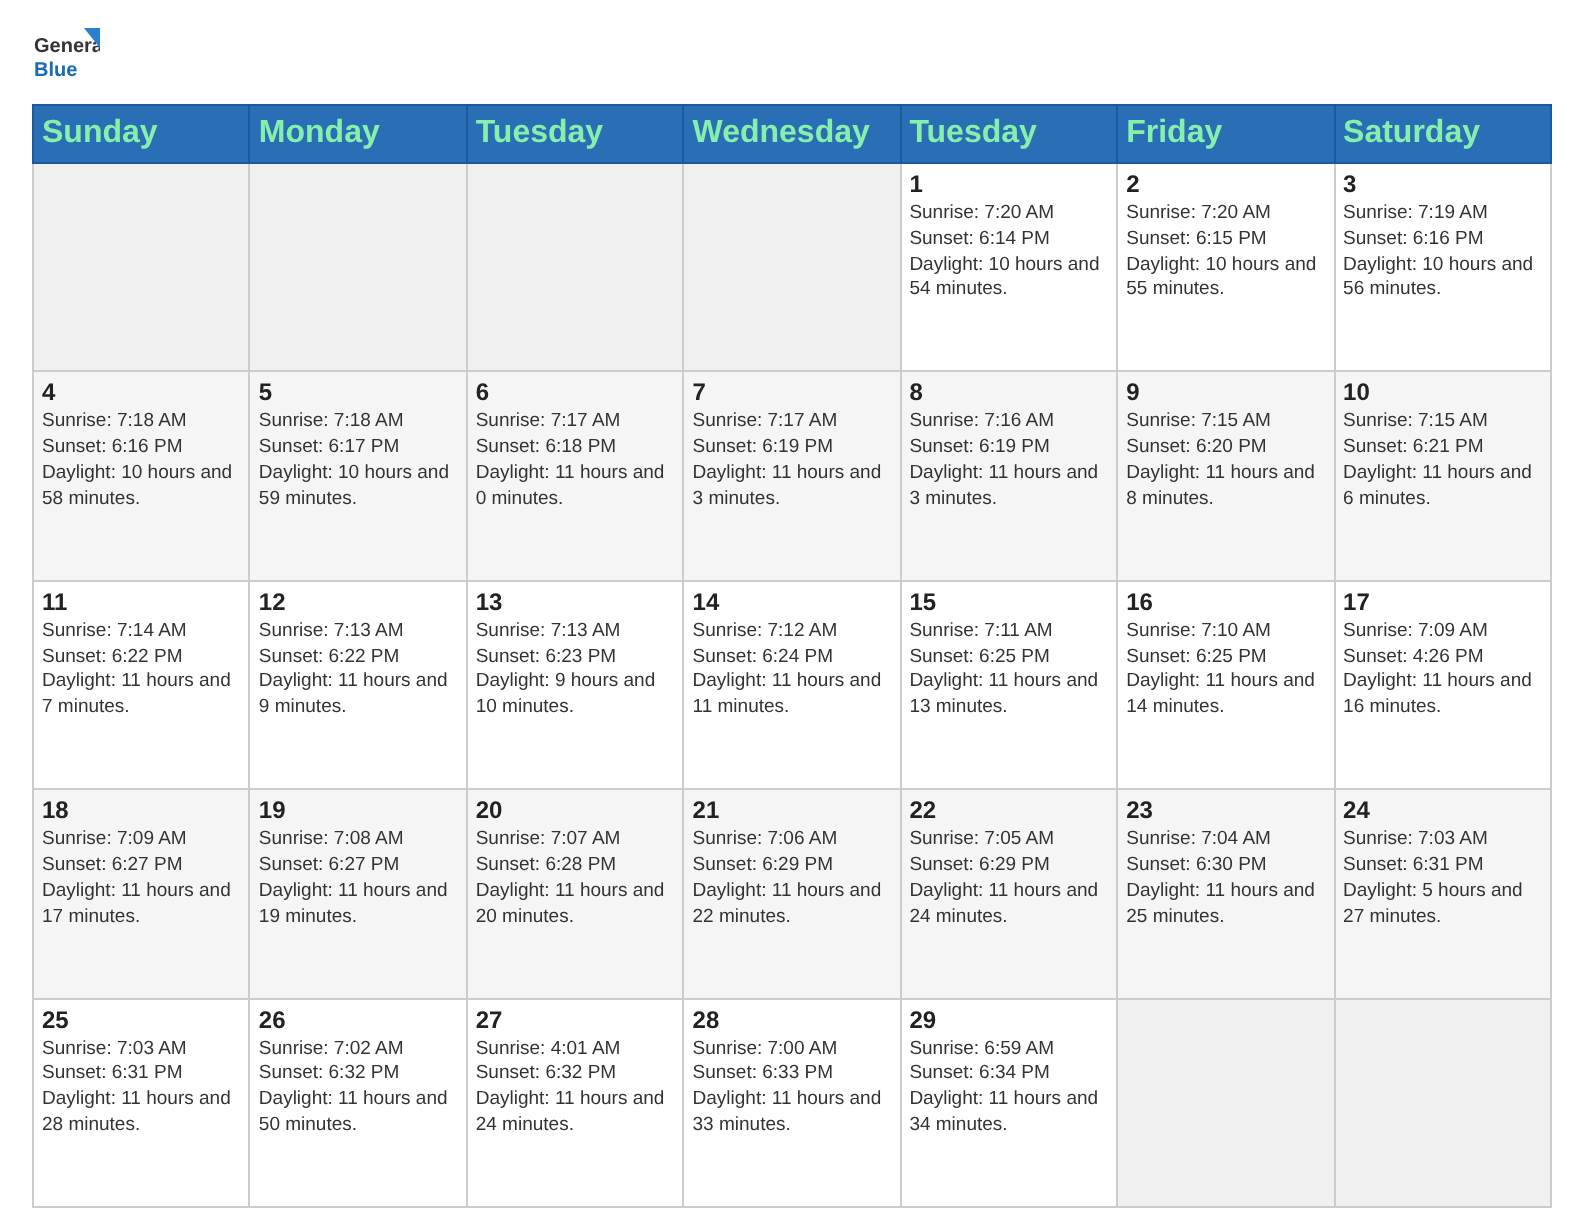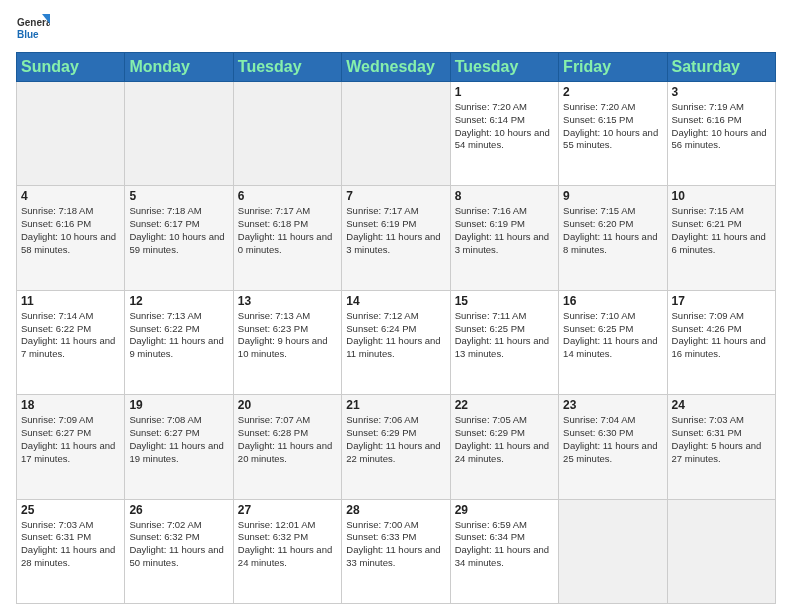--- a/index.html
+++ b/index.html
@@ -227,21 +227,21 @@
           <td>
             <div class="day-num">25</div>
             <div class="day-info"><span>Sunrise: 7:03 AM</span><br><span>Sunset: 6:31 PM</span><br><span>Daylight: 11 hours and 28 minutes.</span></div>
           </td>
           <td>
             <div class="day-num">26</div>
             <div class="day-info"><span>Sunrise: 7:02 AM</span><br><span>Sunset: 6:32 PM</span><br><span>Daylight: 11 hours and 50 minutes.</span></div>
           </td>
           <td>
             <div class="day-num">27</div>
-            <div class="day-info"><span>Sunrise: 12:01 AM</span><br><span>Sunset: 6:32 PM</span><br><span>Daylight: 11 hours and 24 minutes.</span></div>
+            <div class="day-info"><span>Sunrise: 4:01 AM</span><br><span>Sunset: 6:32 PM</span><br><span>Daylight: 11 hours and 24 minutes.</span></div>
           </td>
           <td>
             <div class="day-num">28</div>
             <div class="day-info"><span>Sunrise: 7:00 AM</span><br><span>Sunset: 6:33 PM</span><br><span>Daylight: 11 hours and 33 minutes.</span></div>
           </td>
           <td>
             <div class="day-num">29</div>
             <div class="day-info"><span>Sunrise: 6:59 AM</span><br><span>Sunset: 6:34 PM</span><br><span>Daylight: 11 hours and 34 minutes.</span></div>
           </td>
           <td class="empty-cell"></td>

